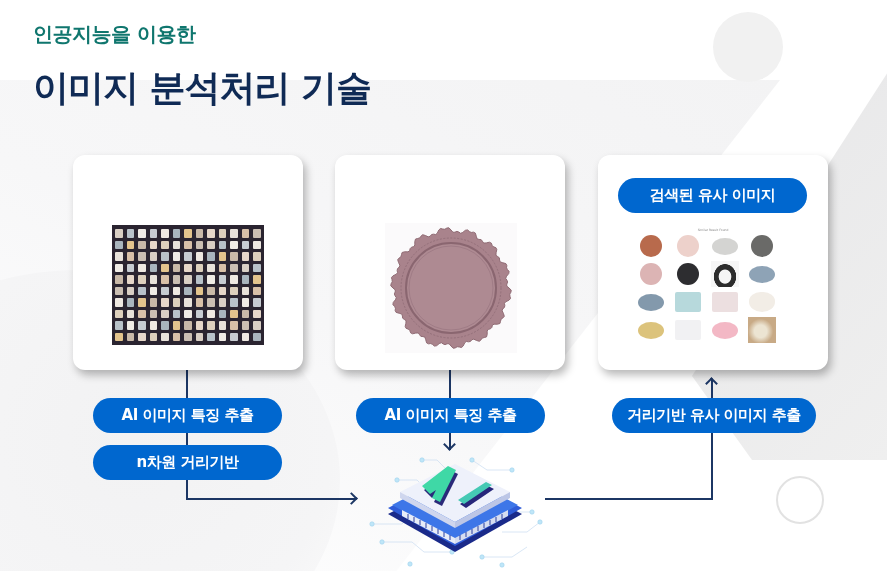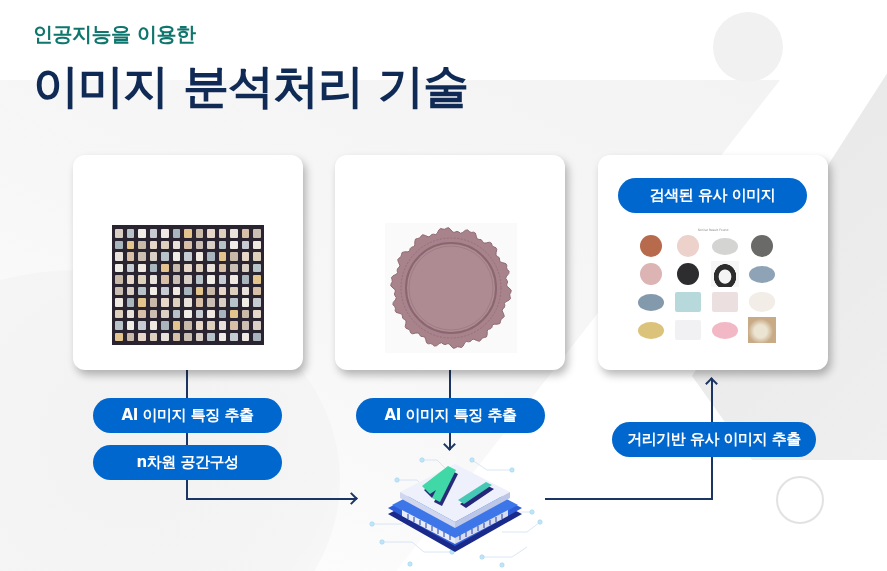--- a/index.html
+++ b/index.html
@@ -30,22 +30,22 @@
   .bg-circle-ring {
     position: absolute; left: 776px; top: 476px; width: 48px; height: 48px;
     border-radius: 50%; border: 2px solid #e2e2e2; background: #ffffff;
   }
 
   .subtitle {
     position: absolute; left: 33px; top: 21px;
     font-size: 20px; font-weight: bold; color: #0f766e; letter-spacing: -0.5px;
   }
   .title {
-    position: absolute; left: 33px; top: 56px;
-    font-size: 46px; font-weight: bold; color: #0f2a55; letter-spacing: -1px;
+    position: absolute; left: 33px; top: 64px;
+    font-size: 36px; font-weight: bold; color: #0f2a55; letter-spacing: -1px;
   }
 
   .card {
     position: absolute; top: 155px; width: 230px; height: 215px;
     background: #ffffff; border-radius: 12px;
     box-shadow: 3px 5px 8px rgba(0,0,0,0.28);
   }
   .pill {
     position: absolute; height: 35px; border-radius: 18px;
     background: #0067cf; color: #ffffff;
@@ -278,23 +278,23 @@
       <div class="sim-item" style="left: 79px; top: 64px; width: 26px; height: 20px; border-radius: 2px; background: rgb(236, 223, 224);"></div>
       <div class="sim-item" style="left: 116px; top: 64px; width: 26px; height: 20px; border-radius: 45% 45% 50% 50%; background: rgb(242, 237, 230);"></div>
       <div class="sim-item" style="left: 5px; top: 93.5px; width: 26px; height: 17px; border-radius: 50%; background: rgb(220, 195, 124);"></div>
       <div class="sim-item" style="left: 42px; top: 92px; width: 26px; height: 20px; border-radius: 2px; background: rgb(241, 241, 243);"></div>
       <div class="sim-item" style="left: 79px; top: 93.5px; width: 26px; height: 17px; border-radius: 50%; background: rgb(243, 184, 197);"></div>
       <div class="sim-item" style="left: 115px; top: 89px; width: 28px; height: 26px; border-radius: 0px; background: radial-gradient(circle at 45% 55%, rgb(236, 228, 210) 30%, rgb(200, 170, 134) 60%);"></div>
     </div>
 </div>
 
 <div class="pill" style="left:93px; top:398px; width:189px;">AI 이미지 특징 추출</div>
-<div class="pill" style="left:93px; top:445px; width:189px;">n차원 공간구성</div>
+<div class="pill" style="left:93px; top:445px; width:189px;">n차원 거리기반</div>
 <div class="pill" style="left:356px; top:398px; width:189px;">AI 이미지 특징 추출</div>
-<div class="pill" style="left:612px; top:422px; width:204px;">거리기반 유사 이미지 추출</div>
+<div class="pill" style="left:612px; top:398px; width:204px;">거리기반 유사 이미지 추출</div>
 
 <div class="chip-wrap">
   <svg width="186" height="119" viewBox="0 0 186 119">
     <g stroke="#cfe0f2" stroke-width="0.8" fill="none">
       <path d="M10 72 L40 72 L52 60"></path>
       <path d="M20 90 L50 90 L62 100 L90 100"></path>
       <path d="M60 8 L75 8 L85 18"></path>
       <path d="M110 8 L125 18 L150 18"></path>
       <path d="M150 60 L170 60"></path>
       <path d="M120 105 L150 105 L165 95"></path>

